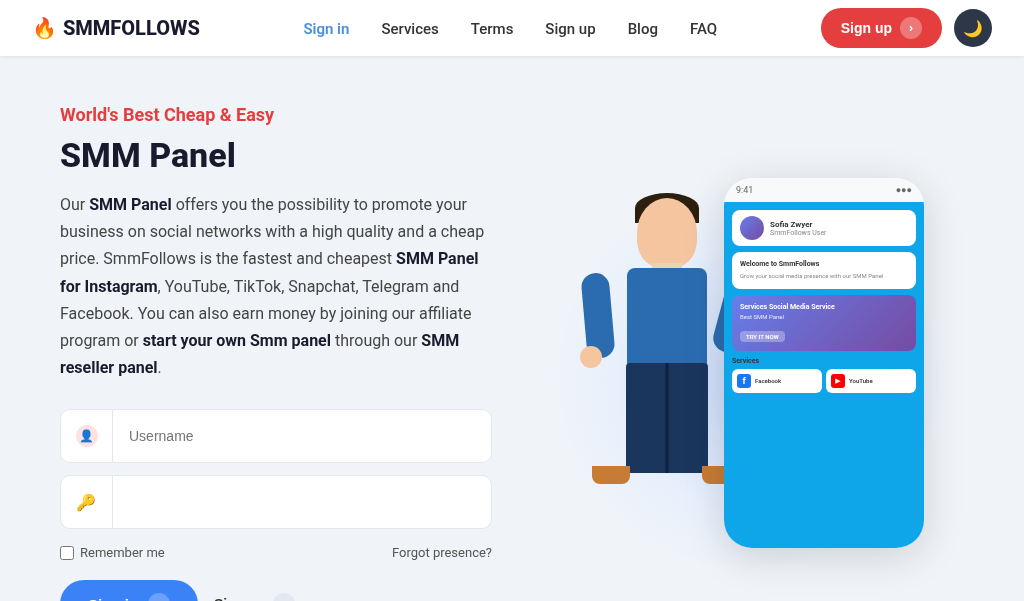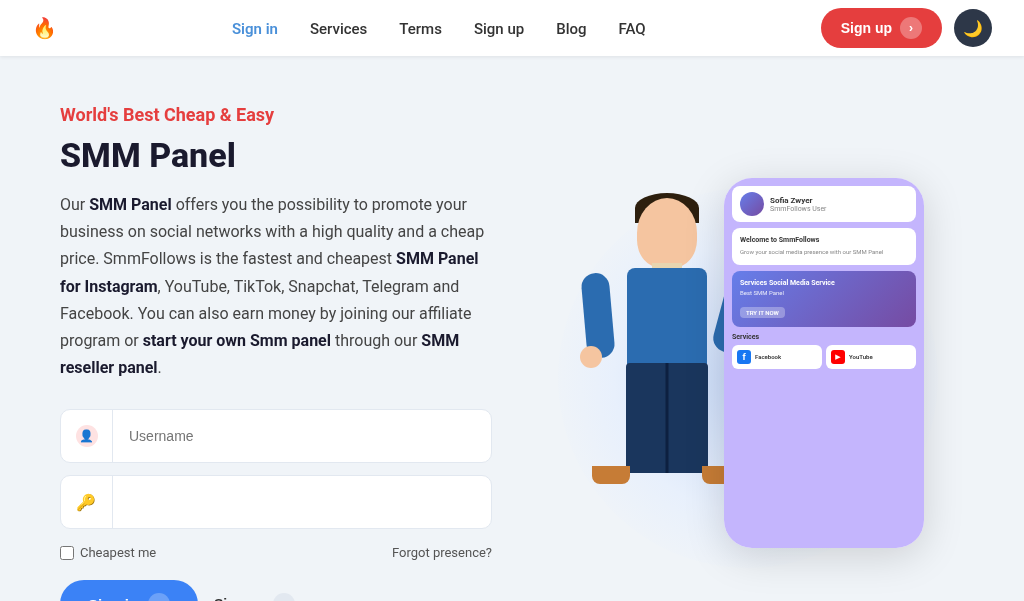--- a/index.html
+++ b/index.html
@@ -287,21 +287,21 @@
       display: flex;
       align-items: center;
       justify-content: space-between;
       padding: 0 12px;
       font-size: 9px;
       color: #666;
     }
     .phone-content {
       flex: 1;
       padding: 8px;
-      background: #c4b5fd;
+      background: #0ea5e9;
     }
     .phone-header {
       background: #fff;
       border-radius: 8px;
       padding: 6px 8px;
       margin-bottom: 6px;
       display: flex;
       align-items: center;
       gap: 6px;
     }
@@ -483,20 +483,21 @@
       background: #c67c36;
       border-radius: 0 0 8px 8px;
     }
   </style>
 </head>
 <body>
 
 <nav class="navbar">
   <div class="navbar-logo">
     <span style="color:#4a90d9">🔥</span>
+    <span>SMMFOLLOWS</span>
   </div>
 
   <ul class="navbar-links">
     <li><a href="#" class="active">Sign in</a></li>
     <li><a href="#">Services</a></li>
     <li><a href="#">Terms</a></li>
     <li><a href="#">Sign up</a></li>
     <li><a href="#">Blog</a></li>
     <li><a href="#">FAQ</a></li>
   </ul>
@@ -531,21 +532,21 @@
 
       <div class="input-wrapper">
         <div class="input-icon-box">
           <div class="icon-key">🔑</div>
         </div>
       </div>
 
       <div class="form-options">
         <label class="remember-me">
           <input type="checkbox" style="">
-          <span>Cheapest me</span>
+          <span>Remember me</span>
         </label>
         <a href="#" class="forgot-link">Forgot presence?</a>
       </div>
 
       <div class="form-actions">
         <button class="btn-signin">
           <span>Sign in</span>
           <span class="arrow-circle">›</span>
         </button>
         <button class="btn-signup-form">
@@ -571,20 +572,24 @@
         <div class="char-hand-right"></div>
         <div class="char-torso"></div>
         <div class="char-pants"></div>
         <div class="char-pants-divider"></div>
         <div class="char-shoe-left"></div>
         <div class="char-shoe-right"></div>
       </div>
     </div>
 
     <div class="phone-mockup">
+      <div class="phone-status-bar">
+        <span>9:41</span>
+        <span>●●●</span>
+      </div>
       <div class="phone-content">
         <div class="phone-header">
           <div class="phone-avatar"></div>
           <div class="phone-user-info">
             <div class="phone-username">Sofia Zwyer</div>
             <div class="phone-subtitle">SmmFollows User</div>
           </div>
         </div>
         <div class="phone-welcome-card">
           <div class="phone-welcome-text">Welcome to SmmFollows</div>

